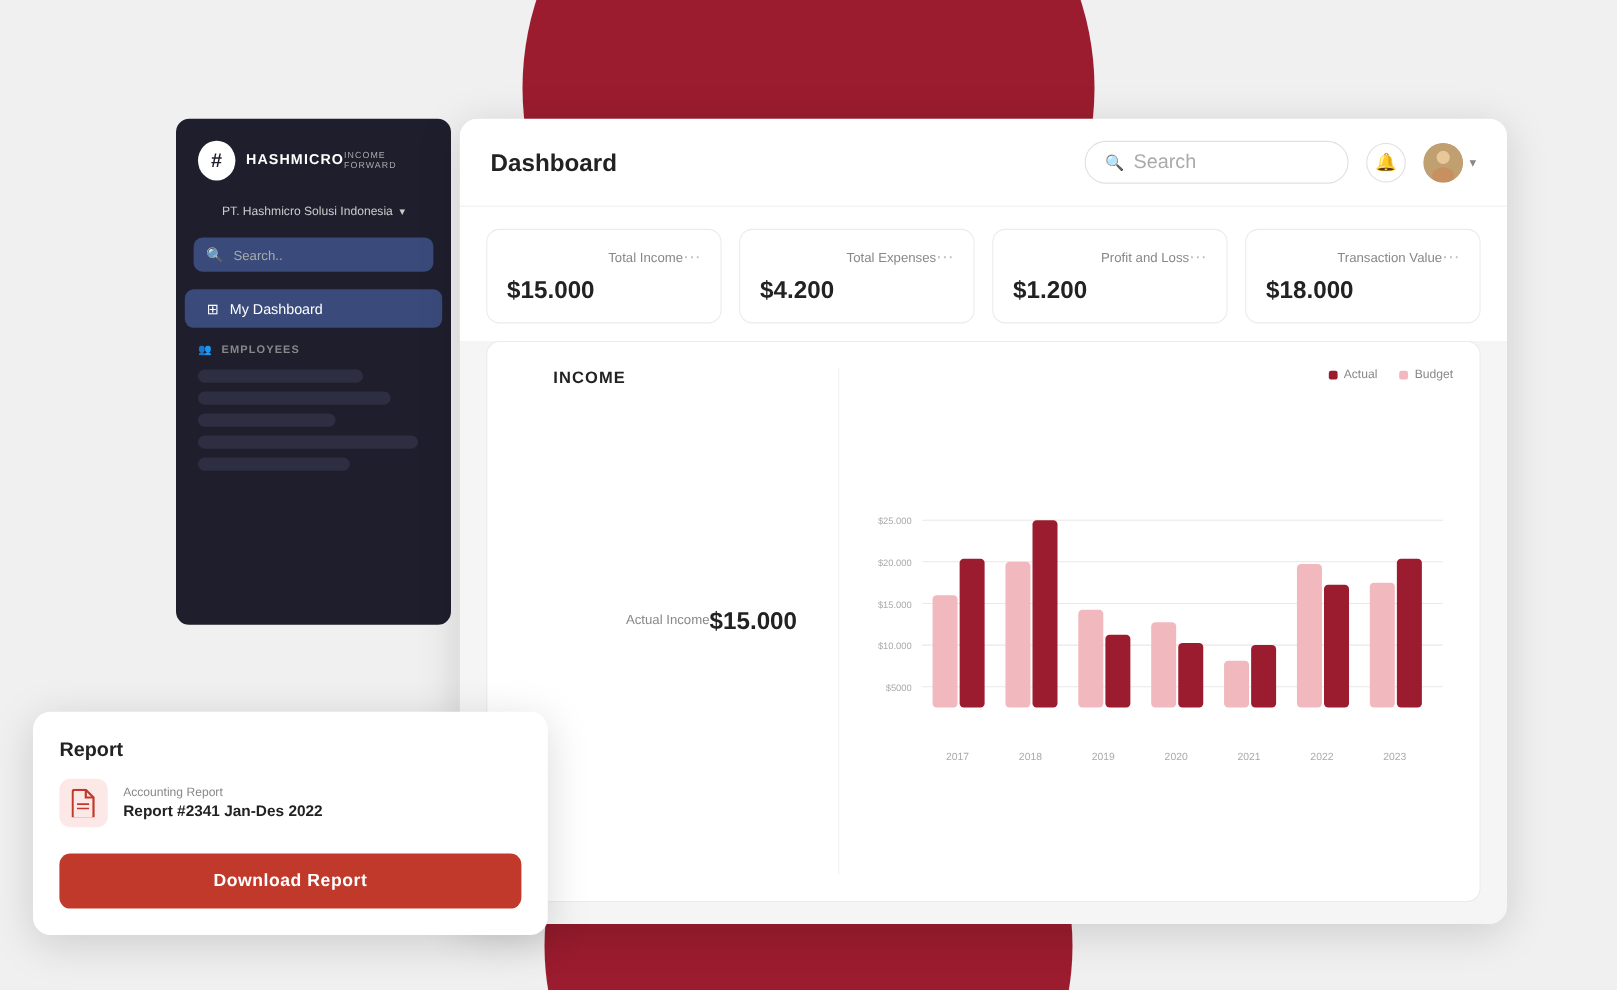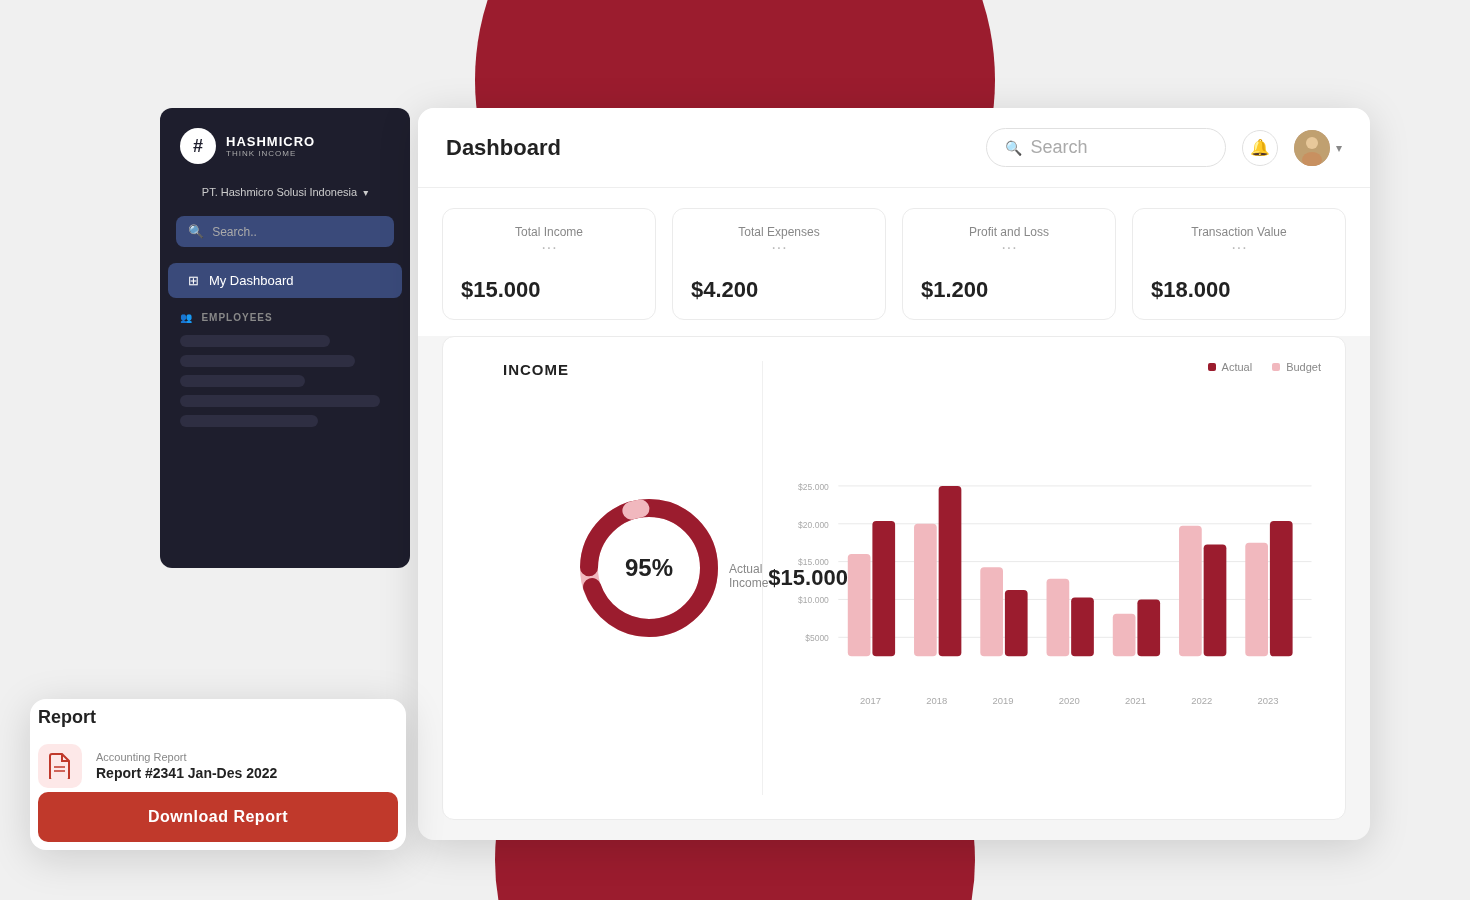--- a/index.html
+++ b/index.html
@@ -67,21 +67,21 @@
       display: flex;
       align-items: center;
       justify-content: center;
       font-size: 18px;
       font-weight: bold;
       color: #1e1e2d;
     }
 
     .logo-text {
       display: flex;
-      flex-direction: column;
+      flex-direction: row;
     }
 
     .logo-name {
       color: white;
       font-size: 13px;
       font-weight: 700;
       letter-spacing: 1px;
     }
 
     .logo-tagline {
@@ -273,24 +273,23 @@
 
     .kpi-card {
       background: white;
       border: 1.5px solid #ebebeb;
       border-radius: 12px;
       padding: 16px 18px;
     }
 
     .kpi-header {
       display: flex;
-      justify-content: space-between;
-      align-items: center;
-      margin-bottom: 20px;
-      flex-direction: column;
+      justify-content: flex-end;
+      align-items: center;
+      margin-bottom: 8px;
     }
 
     .kpi-label {
       font-size: 12px;
       color: #888;
     }
 
     .kpi-menu {
       color: #bbb;
       font-size: 16px;
@@ -411,40 +410,40 @@
       flex: 1;
       position: relative;
       text-align: center;
     }
 
     
     .report-card {
       position: absolute;
       left: 30px;
       bottom: 50px;
-      width: 376px;
+      width: 468px;
       background: white;
       border-radius: 16px;
-      padding: 8px;
+      padding: 24px;
       z-index: 5;
       box-shadow: 0 8px 40px rgba(0,0,0,0.15);
     }
 
     .report-title {
       font-size: 18px;
       font-weight: 700;
       color: #222;
       margin-bottom: 16px;
     }
 
     .report-item {
       display: flex;
       align-items: center;
       gap: 14px;
-      margin-bottom: 4px;
+      margin-bottom: 24px;
     }
 
     .report-icon {
       width: 44px;
       height: 44px;
       border-radius: 10px;
       background: #fde8e8;
       display: flex;
       align-items: center;
       justify-content: center;
@@ -487,21 +486,21 @@
 <body>
 
 <div class="deco-circle-top"></div>
 <div class="deco-circle-bottom"></div>
 
 <div class="sidebar">
   <div class="sidebar-logo">
     <div class="logo-icon">#</div>
     <div class="logo-text">
       <span class="logo-name">HASHMICRO</span>
-      <span class="logo-tagline">THINK INCOME</span>
+      <span class="logo-tagline">INCOME FORWARD</span>
     </div>
   </div>
 
   <div class="company-selector">
     <span>PT. Hashmicro Solusi Indonesia</span>
     <span class="chevron">▾</span>
   </div>
 
   <div class="sidebar-search">
     <span style="color:#aaa;font-size:13px;">🔍</span>
@@ -580,33 +579,20 @@
       <div class="kpi-value">$18.000</div>
     </div>
   </div>
 
   <div class="income-section">
 
     <div class="donut-area">
       <div class="donut-title-row">
         <span class="income-title">INCOME</span>
       </div>
-      <div class="donut-wrapper">
-        <svg class="donut-svg" viewBox="0 0 160 160">
-
-          <circle cx="80" cy="80" r="60" fill="none" stroke="#f1b8be" stroke-width="18"></circle>
-
-          <circle cx="80" cy="80" r="60" fill="none" stroke="#9b1c2e" stroke-width="18" stroke-dasharray="357 20" stroke-dashoffset="94" stroke-linecap="round" transform="rotate(-90 80 80)"></circle>
-
-          <circle cx="80" cy="80" r="60" fill="none" stroke="#f1b8be" stroke-width="18" stroke-dasharray="10 367" stroke-dashoffset="6" stroke-linecap="round" transform="rotate(258 80 80)"></circle>
-        </svg>
-        <div class="donut-center">
-          <span class="donut-percent">95%</span>
-        </div>
-      </div>
       <div class="actual-income-label">Actual Income</div>
       <div class="actual-income-value">$15.000</div>
     </div>
 
     <div class="bar-area">
       <div class="bar-legend">
         <div class="legend-item">
           <div class="legend-dot" style="background:#9b1c2e;"></div>
           <span>Actual</span>
         </div>

